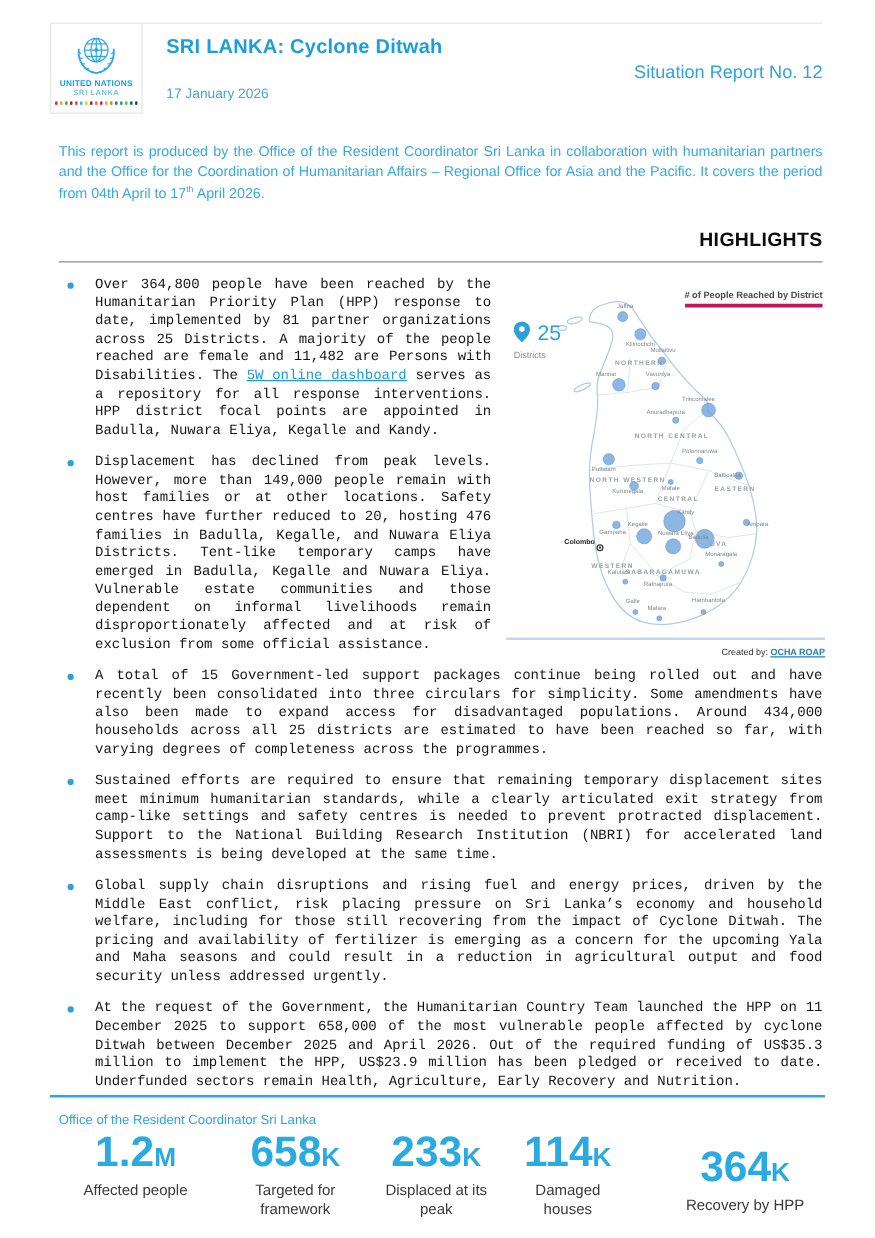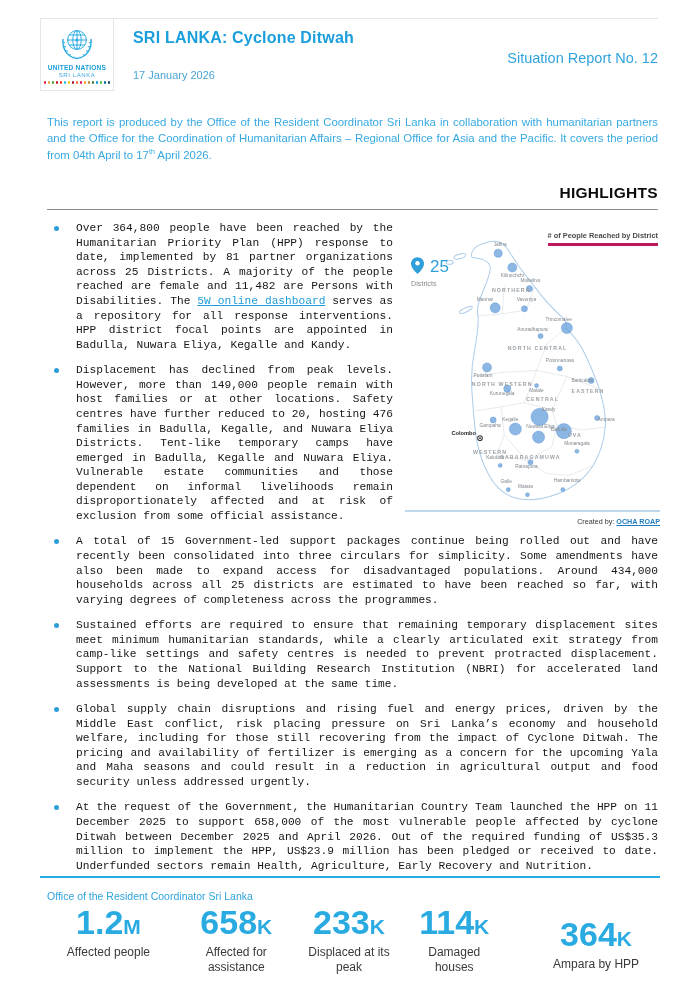--- a/index.html
+++ b/index.html
@@ -232,33 +232,33 @@
     </div>
   </div>
 
   <div class="stats">
     <div class="stat s1">
       <div class="stat-num"><span class="stat-val">1.2</span><span class="stat-suffix">M</span></div>
       <div class="stat-label">Affected people</div>
     </div>
     <div class="stat s2">
       <div class="stat-num"><span class="stat-val">658</span><span class="stat-suffix">K</span></div>
-      <div class="stat-label">Affected for assistance</div>
+      <div class="stat-label">Targeted for framework</div>
     </div>
     <div class="stat s3">
       <div class="stat-num"><span class="stat-val">233</span><span class="stat-suffix">K</span></div>
       <div class="stat-label">Displaced at its peak</div>
     </div>
     <div class="stat s4">
       <div class="stat-num"><span class="stat-val">114</span><span class="stat-suffix">K</span></div>
       <div class="stat-label">Damaged houses</div>
     </div>
     <div class="stat s5">
       <div class="stat-num"><span class="stat-val">364</span><span class="stat-suffix">K</span></div>
-      <div class="stat-label">Ampara by HPP</div>
+      <div class="stat-label">Recovery by HPP</div>
     </div>
   </div>
 
   <div class="footer">
     <div class="footer-rule"></div>
     <div class="footer-text">Office of the Resident Coordinator Sri Lanka</div>
   </div>
 
 </div>
 

